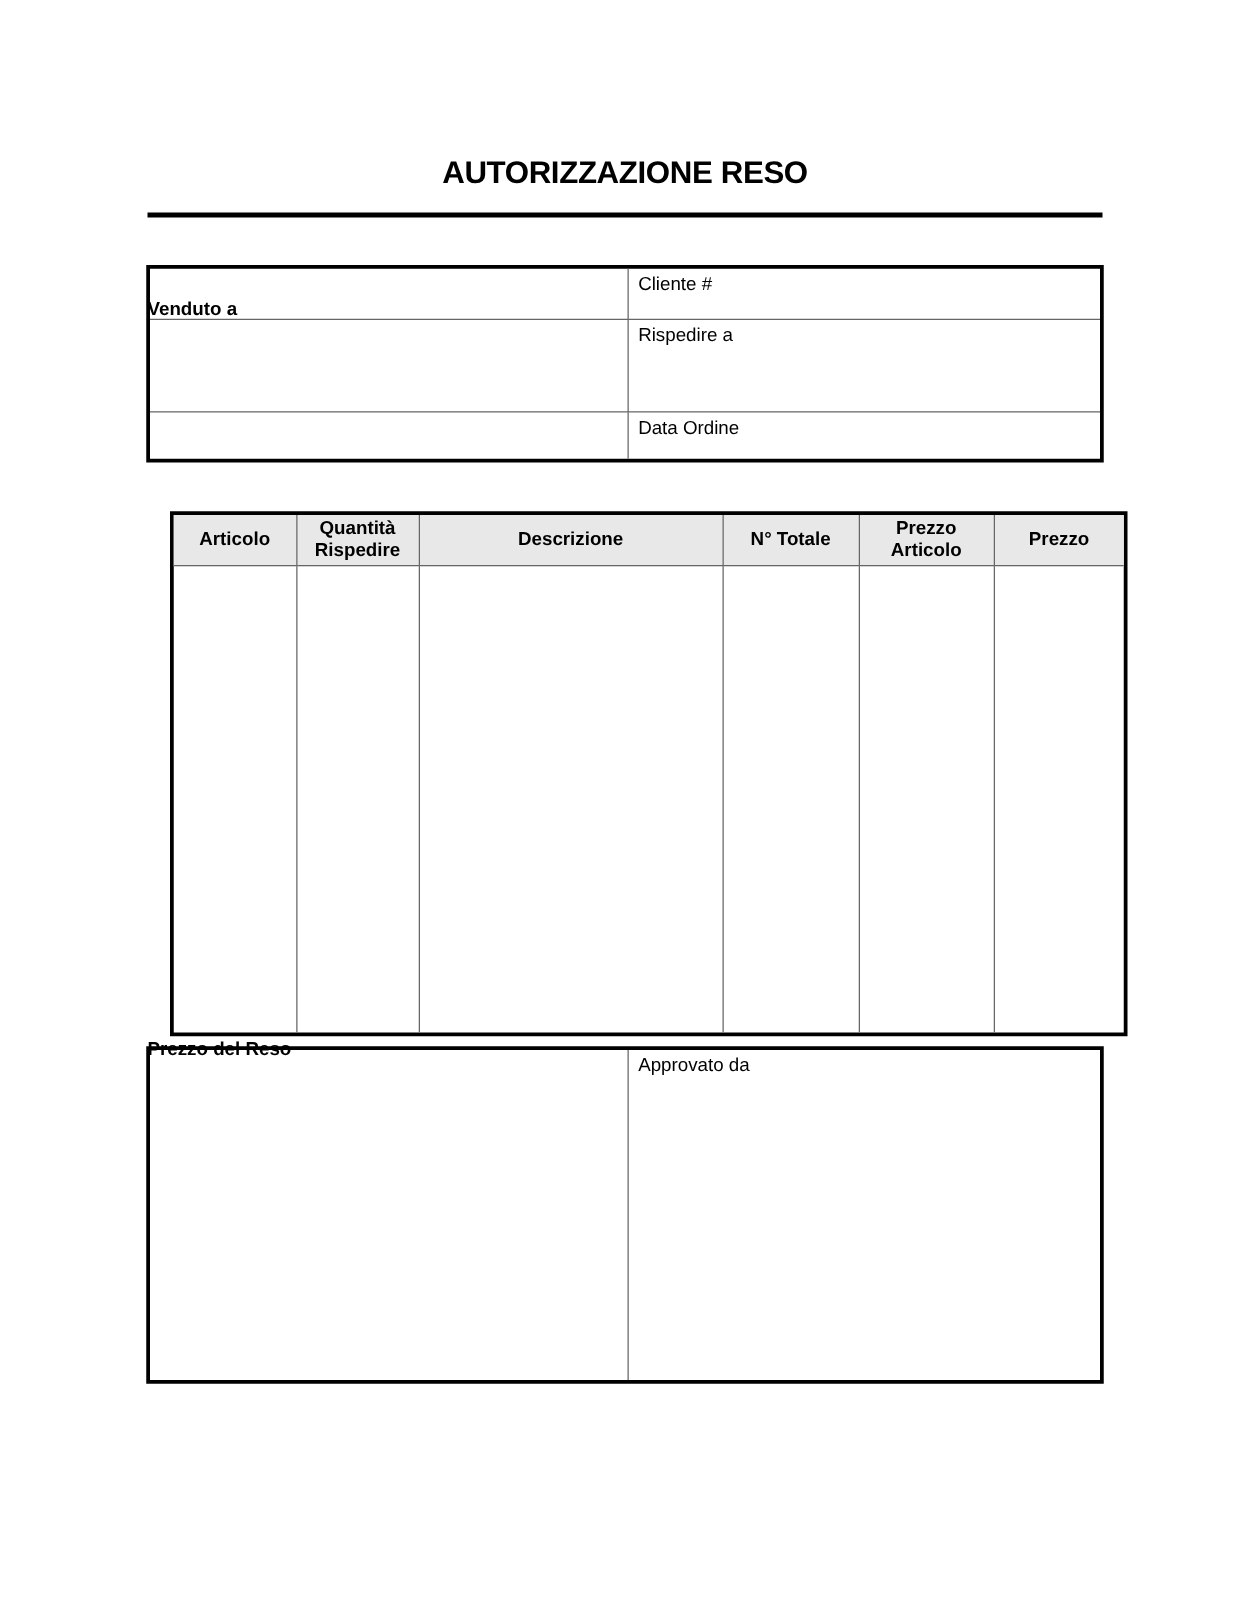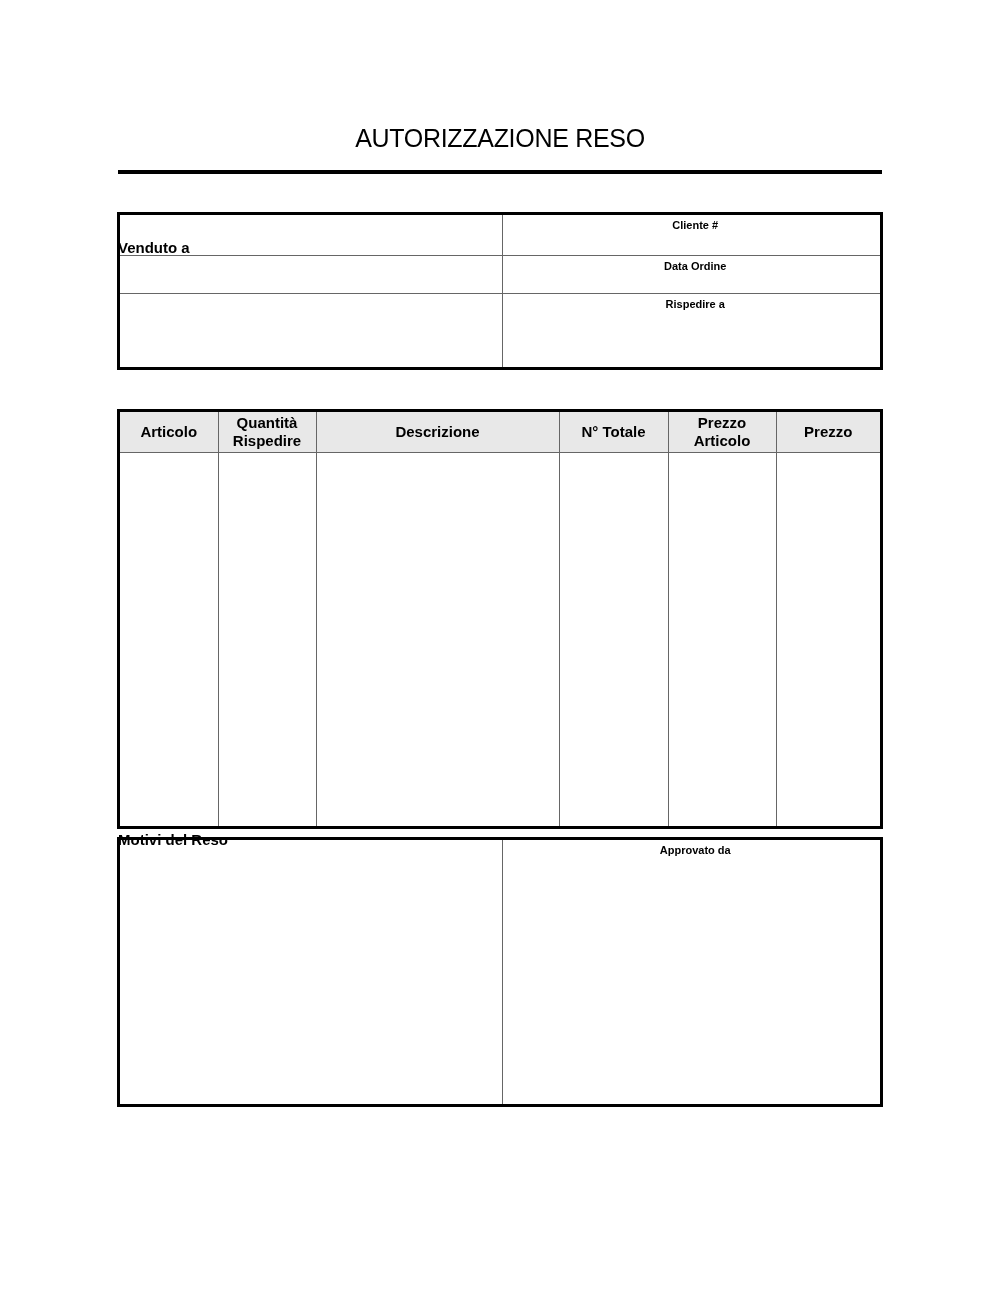--- a/index.html
+++ b/index.html
@@ -1,21 +1,21 @@
 <!DOCTYPE html>
 <html><head>
 <meta charset="utf-8">
 <style>
   html, body { margin: 0; padding: 0; background: #ffffff; }
   body { width: 1000px; height: 1290px; position: relative; font-family: "Liberation Sans", sans-serif; color: #000; }
-  .title { position: absolute; left: 0; width: 1000px; top: 124px; text-align: center; font-size: 25px; font-weight: normal; letter-spacing: -0.3px; }
+  .title { position: absolute; left: 0; width: 1000px; top: 124px; text-align: center; font-size: 25px; font-weight: bold; letter-spacing: -0.3px; }
   .rule { position: absolute; left: 118px; width: 764px; top: 170px; height: 4px; background: #000; }
   .label { position: absolute; left: 118px; font-size: 15px; font-weight: bold; }
   .box { position: absolute; left: 117px; width: 760px; border: 3px solid #000; }
-  .cell-label { font-size: 11px; font-weight: bold; padding: 4px 0 0 8px; text-align: center; }
+  .cell-label { font-size: 15px; font-weight: normal; padding: 4px 0 0 8px; }
   table { border-collapse: collapse; width: 100%; height: 100%; table-layout: fixed; }
   td, th { border: 1px solid #666; padding: 0; vertical-align: top; }
   tr:first-child td, tr:first-child th { border-top: none; }
   tr:last-child td { border-bottom: none; }
   td:first-child, th:first-child { border-left: none; }
   td:last-child, th:last-child { border-right: none; }
   th { background: #e8e8e8; font-size: 15px; font-weight: bold; vertical-align: middle; text-align: center; height: 40px; line-height: 18px; }
 </style>
 </head>
 <body>
@@ -31,37 +31,37 @@
         <col style="width:382px">
         <col>
       </colgroup>
     <tbody>
         <tr style="height:40px">
       <td></td>
       <td>
             <div class="cell-label">Cliente #</div>
           </td>
     </tr>
+    <tr>
+      <td></td>
+      <td>
+            <div class="cell-label">Rispedire a</div>
+          </td>
+    </tr>
     <tr style="height:38px">
       <td></td>
       <td>
             <div class="cell-label">Data Ordine</div>
           </td>
     </tr>
-    <tr>
-      <td></td>
-      <td>
-            <div class="cell-label">Rispedire a</div>
-          </td>
-    </tr>
   </tbody>
     </table>
 </div>
 
-<div class="box" style="top:409px; height:414px;">
+<div class="box" style="top:409px; height:414px;margin-left:19px;">
   <table>
     <colgroup>
       <col style="width:98px">
         <col style="width:98px">
         <col style="width:243px">
         <col style="width:109px">
         <col style="width:108px">
         <col>
     </colgroup>
     <tbody>
@@ -78,21 +78,21 @@
       <td></td>
       <td></td>
       <td></td>
       <td></td>
       <td></td>
     </tr>
   </tbody>
     </table>
 </div>
 
-<div class="label" style="top:831px;">Motivi del Reso</div>
+<div class="label" style="top:831px;">Prezzo del Reso</div>
 
 <div class="box" style="top:826px; height:264px;margin-top:11px;">
   <table>
     <colgroup>
         <col style="width:382px">
         <col>
       </colgroup>
     <tbody>
         <tr>
       <td></td>

